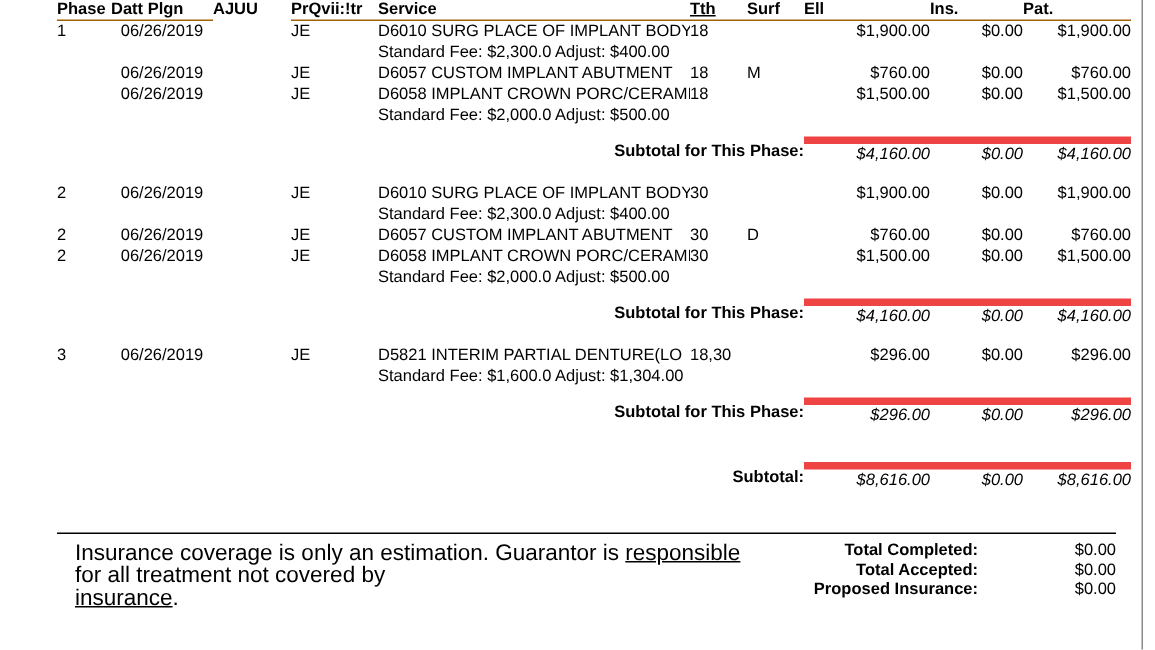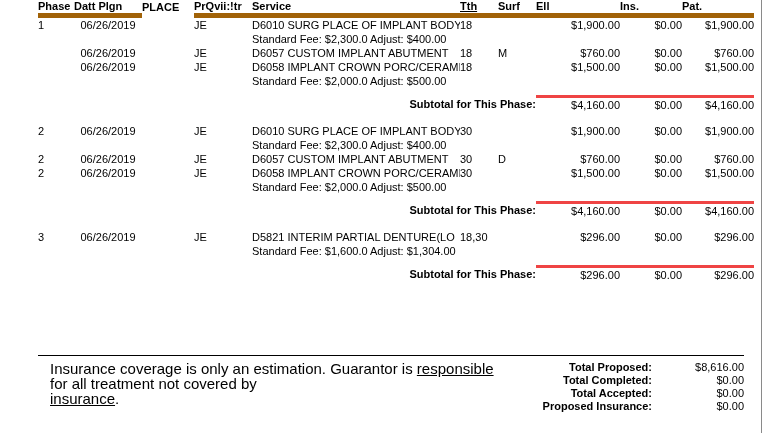--- a/index.html
+++ b/index.html
@@ -38,21 +38,21 @@
     table-layout: fixed;
   }
   table.treat th {
     font-weight: bold;
     font-size: 11px;
     text-align: left;
     padding: 0 0 1px 0;
     white-space: nowrap;
   }
   .hdr-row th {
-    border-bottom: 5px solid #a16207;
+    border-bottom: 1px solid #a16207;
   }
   .hdr-row th.nounder {
     border-bottom: none;
   }
   table.treat td {
     font-size: 11px;
     padding: 1px 0;
     vertical-align: top;
     white-space: nowrap;
     overflow: hidden;
@@ -81,21 +81,22 @@
   .spacer td { height: 10px; padding: 0; }
   .spacer-sm td { height: 5px; padding: 0; }
 
   .subtotal-label {
     text-align: right;
     font-weight: bold;
     padding-right: 6px;
   }
 
   .topline td.lined {
-    border-top: 3px solid #ef4444;
+    border-top: 5px solid #ef4444;
+    font-style: italic;
   }
 
   
   .footer-sep {
     position: absolute;
     left: 38px;
     top: 355px;
     width: 706px;
     height: 1px;
     background: #000;
@@ -138,21 +139,21 @@
 
 <div class="page">
 
   <div class="right-rule"></div>
 
   <table class="treat">
     <thead>
       <tr class="hdr-row">
         <th class="c-phase">Phase</th>
         <th class="c-date">Datt Plgn</th>
-        <th class="c-ajuu nounder">PLACE</th>
+        <th class="c-ajuu nounder">AJUU</th>
         <th class="c-prov">PrQvii:!tr</th>
         <th class="c-serv">Service</th>
         <th class="c-tth">Tth</th>
         <th class="c-surf">Surf</th>
         <th class="c-ell">Ell</th>
         <th class="c-ins">Ins.</th>
         <th class="c-pat">Pat.</th>
       </tr>
     </thead>
     <tbody>
@@ -309,36 +310,38 @@
         <td class="c-pat lined">$296.00</td>
       </tr>
 
       <tr class="spacer">
           <td colspan="10"></td>
         </tr>
       <tr class="spacer">
           <td colspan="10"></td>
         </tr>
 
+      <tr class="topline">
+        <td colspan="7" class="subtotal-label">Subtotal:</td>
+        <td class="c-ell lined">$8,616.00</td>
+        <td class="c-ins lined">$0.00</td>
+        <td class="c-pat lined">$8,616.00</td>
+      </tr>
 
     </tbody>
   </table>
 
   <div class="footer-sep"></div>
 
   <div class="disclaimer">
     <span>Insurance coverage is only an estimation. Guarantor is </span><u>responsible</u><span> for all treatment not covered by</span><br>
     <u>insurance</u><span>.</span>
   </div>
 
   <div class="totals">
-    <div class="trow">
-      <div class="tlabel">Total Proposed:</div>
-      <div class="tval">$8,616.00</div>
-    </div>
     <div class="trow">
       <div class="tlabel">Total Completed:</div>
       <div class="tval">$0.00</div>
     </div>
     <div class="trow">
       <div class="tlabel">Total Accepted:</div>
       <div class="tval">$0.00</div>
     </div>
     <div class="trow">
       <div class="tlabel">Proposed Insurance:</div>

